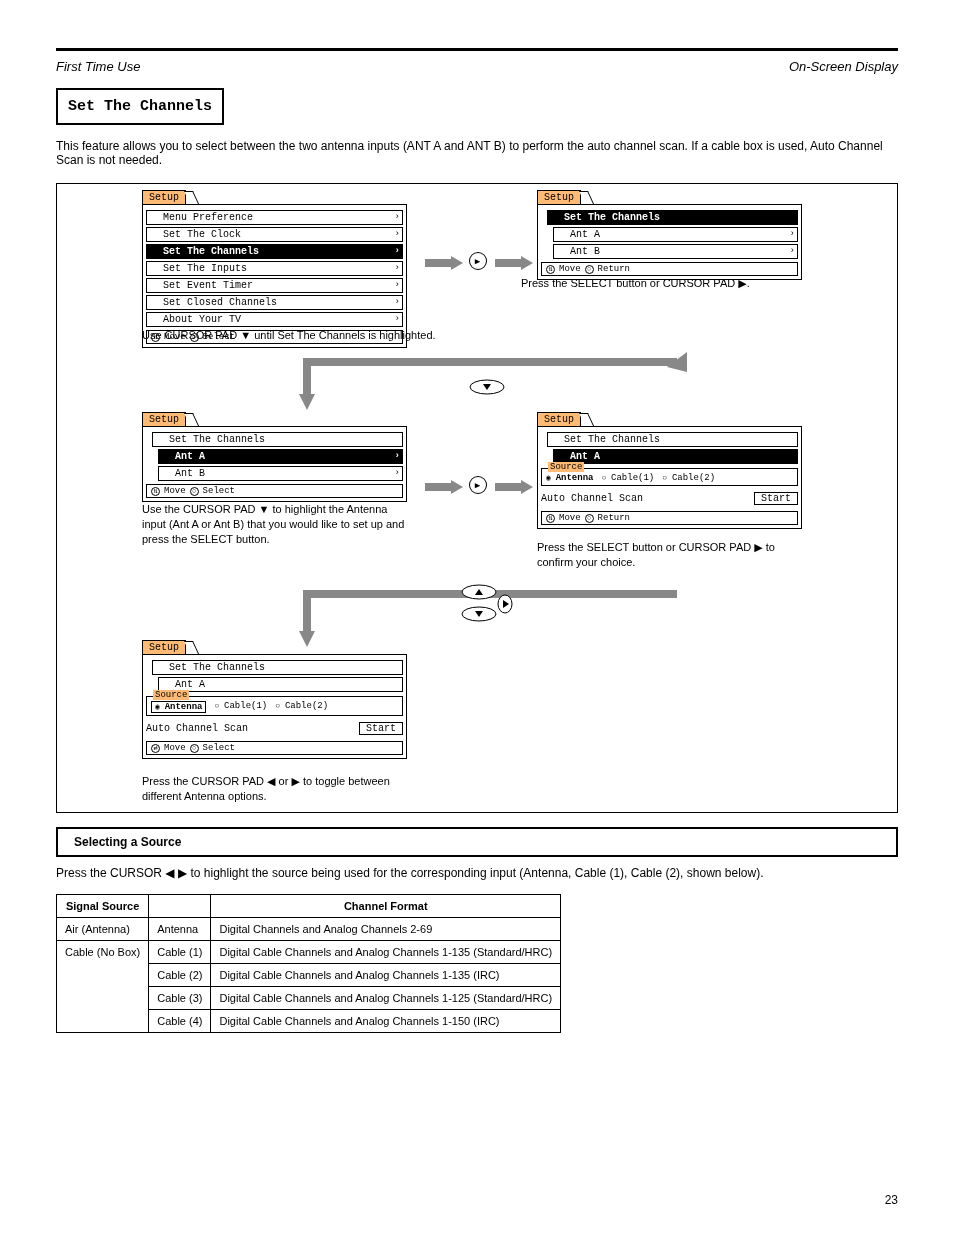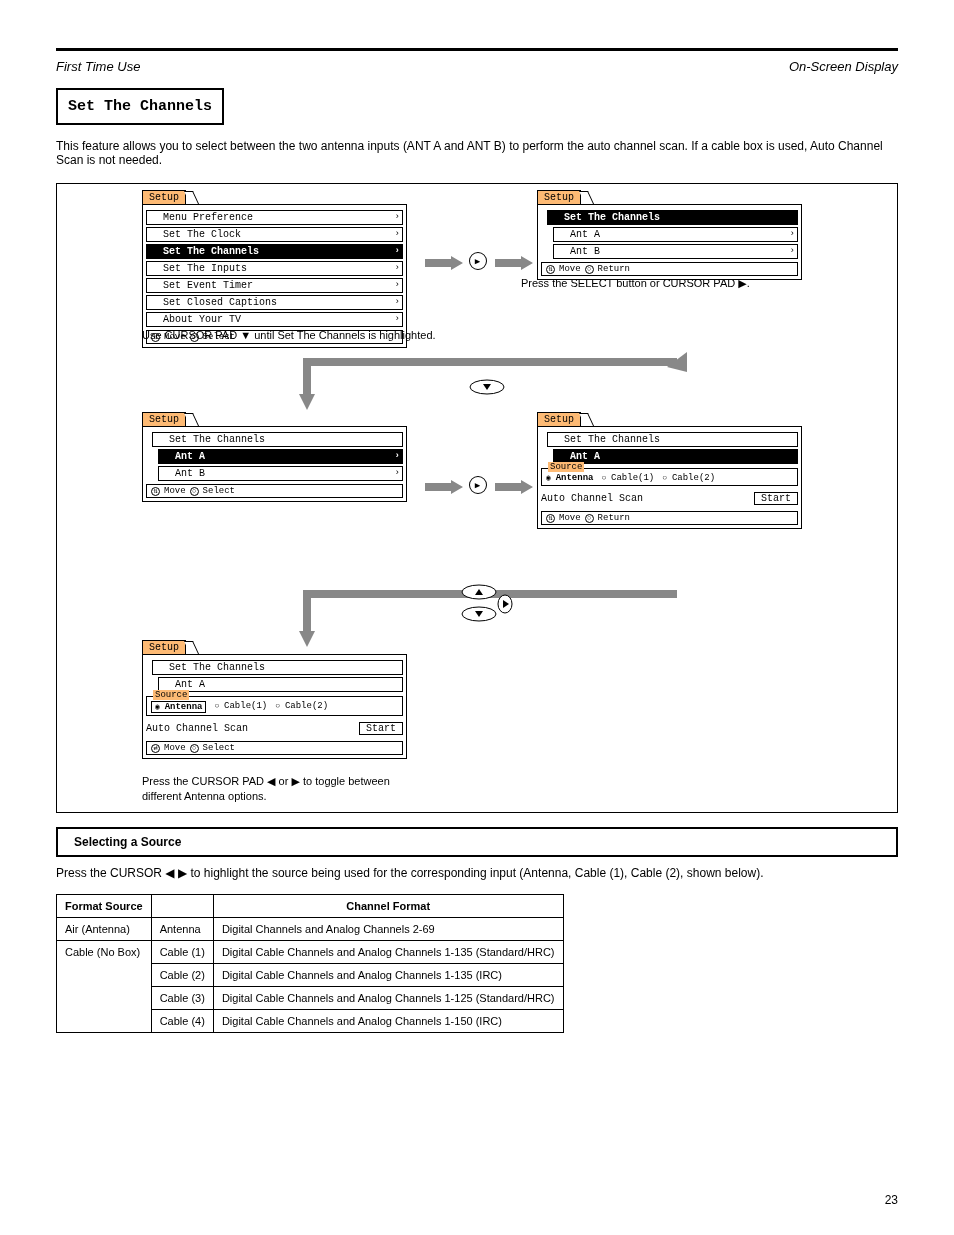--- a/index.html
+++ b/index.html
@@ -55,21 +55,21 @@
   <div class="flow">
 
     <div class="osd" style="left:85px;top:6px">
       <div class="tab">Setup</div>
       <div class="panel">
         <div class="item"><span>Menu Preference</span><span class="chev">›</span></div>
         <div class="item"><span>Set The Clock</span><span class="chev">›</span></div>
         <div class="item hi"><span>Set The Channels</span><span class="chev">›</span></div>
         <div class="item"><span>Set The Inputs</span><span class="chev">›</span></div>
         <div class="item"><span>Set Event Timer</span><span class="chev">›</span></div>
-        <div class="item"><span>Set Closed Captions</span><span class="chev">›</span></div>
+        <div class="item"><span>Set Closed Channels</span><span class="chev">›</span></div>
         <div class="item"><span>About Your TV</span><span class="chev">›</span></div>
         <div class="foot">
             <span class="ic">⇅</span>
             <span>Move</span>
             <span class="ic">○</span>
             <span>Select</span>
           </div>
       </div>
     </div>
     <div class="caption" style="left:85px;top:144px;width:296px">Use CURSOR PAD ▼ until Set The Channels is highlighted.</div>
@@ -127,20 +127,21 @@
         <div class="item hi" style="margin-left:12px"><span>Ant A</span><span class="chev">›</span></div>
         <div class="item" style="margin-left:12px"><span>Ant B</span><span class="chev">›</span></div>
         <div class="foot">
             <span class="ic">⇅</span>
             <span>Move</span>
             <span class="ic">○</span>
             <span>Select</span>
           </div>
       </div>
     </div>
+    <div class="caption" style="left:85px;top:318px;width:265px">Use the CURSOR PAD ▼ to highlight the Antenna input (Ant A or Ant B) that you would like to set up and press the SELECT button.</div>
 
     <div class="arrow" style="left:368px;top:296px">
         <svg width="38" height="14">
           <polygon points="0,3 26,3 26,0 38,7 26,14 26,11 0,11" fill="#888"></polygon>
         </svg>
       </div>
     <div class="arrow" style="left:412px;top:292px">
         <div class="rightbtn">
           <span>▶</span>
         </div>
@@ -169,20 +170,21 @@
             <span class="startbtn">Start</span>
           </div>
         <div class="foot">
             <span class="ic">⇅</span>
             <span>Move</span>
             <span class="ic">○</span>
             <span>Return</span>
           </div>
       </div>
     </div>
+    <div class="caption" style="left:480px;top:356px;width:265px">Press the SELECT button or CURSOR PAD ▶ to confirm your choice.</div>
 
     <div class="arrow" style="left:210px;top:395px">
       <svg width="420" height="70">
           <path d="M410 15 L40 15 L40 56" stroke="#888" stroke-width="8" fill="none"></path>
           <polygon points="32,52 48,52 40,68" fill="#888"></polygon>
         </svg>
     </div>
     <div class="arrow" style="left:404px;top:400px">
         <svg width="36" height="16">
           <ellipse cx="18" cy="8" rx="17" ry="7" fill="#fff" stroke="#000"></ellipse>
@@ -229,21 +231,21 @@
     </div>
     <div class="caption" style="left:85px;top:590px;width:265px">Press the CURSOR PAD ◀ or ▶ to toggle between different Antenna options.</div>
   </div>
 
   <div class="sel-source-box">Selecting a Source</div>
   <div class="sel-text">Press the CURSOR ◀ ▶ to highlight the source being used for the corresponding input (Antenna, Cable (1), Cable (2), shown below).</div>
 
   <table class="tbl">
     <tbody>
         <tr>
-          <th>Format Source</th>
+          <th>Signal Source</th>
           <th> </th>
           <th>Channel Format</th>
         </tr>
     <tr>
           <td>Air (Antenna)</td>
           <td>Antenna</td>
           <td>Digital Channels and Analog Channels 2-69</td>
         </tr>
     <tr>
           <td rowspan="4">Cable (No Box)</td>

